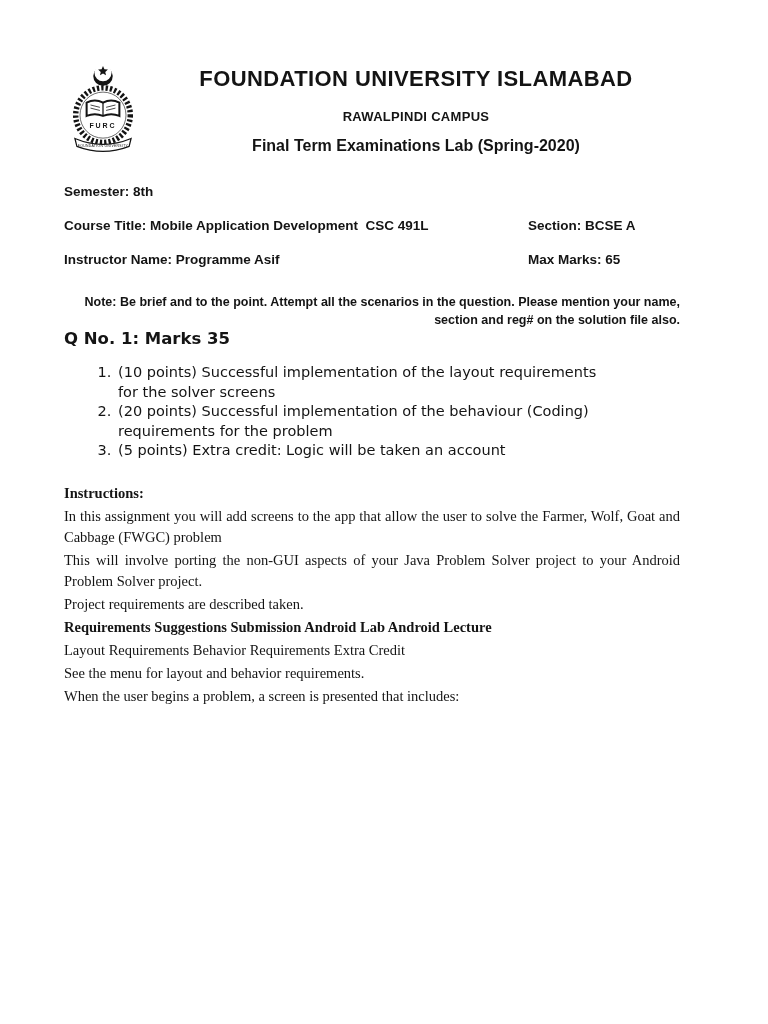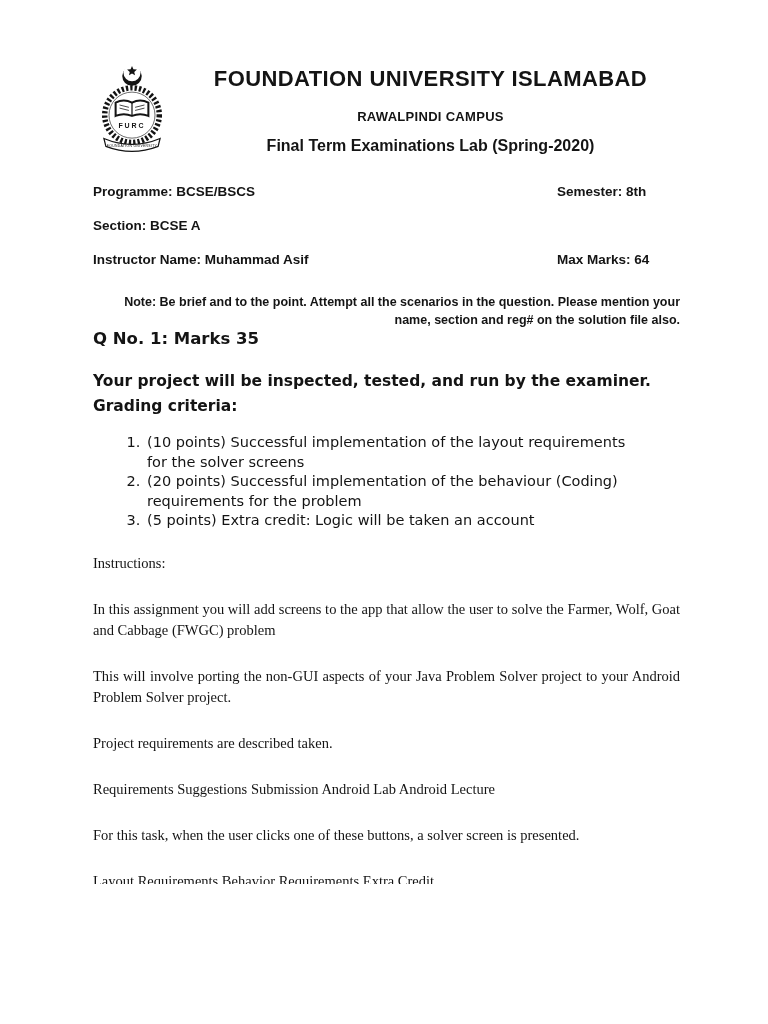--- a/index.html
+++ b/index.html
@@ -2,21 +2,21 @@
 <html><head>
 <meta charset="utf-8">
 <style>
   * { margin: 0; padding: 0; box-sizing: border-box; }
   html, body { background: #ffffff; }
   body { width: 768px; height: 1024px; position: relative; color: #141414; }
 
   .page {
     position: absolute; inset: 0;
     width: 768px; height: 884px;
-    padding: 60px 88px 0 93px;
+    padding: 60px 88px 0 64px;
     background: #ffffff;
     overflow: hidden;
   }
 
   
   .header { display: flex; align-items: flex-start; }
   .logo-wrap { width: 80px; flex: 0 0 80px; margin-top: 2px; }
   .header-titles { flex: 1; text-align: center; padding-left: 8px; }
   .university {
     font: bold 22px/26px "Liberation Sans", sans-serif;
@@ -50,22 +50,22 @@
   .intro { margin-top: 20px; font: bold 15.5px/25px "DejaVu Sans", sans-serif; }
 
   ol.grading { margin: 14px 0 0 30px; padding-left: 22px; width: 525px; }
   ol.grading li {
     font: 14.5px/19.5px "DejaVu Sans", sans-serif;
     padding-left: 2px;
   }
 
   
   .body-serif { margin-top: 22px; }
-  .body-serif p { font: 14.5px/21px "Liberation Serif", serif; margin-top: 25px; }
-  .body-serif p.bold-serif { font-weight: normal; }
+  .body-serif p { font: 14.5px/21px "Liberation Serif", serif; margin-top: 2px; }
+  .body-serif p.bold-serif { font-weight: bold; }
   .body-serif p.just { text-align: justify; }
   .body-serif p.first { margin-top: 0; }
 
   
   .footer {
     position: absolute; top: 941px; left: 12px; width: 768px;
     text-align: center;
   }
   .footer .small { font: 11.5px "DejaVu Sans", sans-serif; }
   .footer .num  { font: 14.5px "DejaVu Sans", sans-serif; }
@@ -102,56 +102,51 @@
     </div>
     <div class="header-titles">
       <div class="university">FOUNDATION UNIVERSITY ISLAMABAD</div>
       <div class="campus">RAWALPINDI CAMPUS</div>
       <div class="examname">Final Term Examinations Lab (Spring-2020)</div>
     </div>
   </div>
 
   <div class="details">
     <div class="details-row">
-      <div class="dcell">Programme: BCSE/BSCS</div>
       <div class="dcell">Semester: 8th</div>
     </div>
     <div class="details-row">
+      <div class="dcell">Course Title: Mobile Application Development  CSC 491L</div>
       <div class="dcell">Section: BCSE A</div>
     </div>
     <div class="details-row">
-      <div class="dcell">Instructor Name: Muhammad Asif</div>
-      <div class="dcell">Max Marks: 64</div>
+      <div class="dcell">Instructor Name: Programme Asif</div>
+      <div class="dcell">Max Marks: 65</div>
     </div>
   </div>
 
   <p class="note">Note: Be brief and to the point. Attempt all the scenarios in the question. Please mention your name, section and reg# on the solution file also.</p>
 
   <div>
     <h2 class="q-heading">Q No. 1: Marks 35</h2>
   </div>
 
-  <div class="intro">
-    <div>Your project will be inspected, tested, and run by the examiner.</div>
-    <div>Grading criteria:</div>
-  </div>
 
   <ol class="grading">
     <li>(10 points) Successful implementation of the layout requirements for the solver screens</li>
     <li>(20 points) Successful implementation of the behaviour (Coding) requirements for the problem</li>
     <li>(5 points) Extra credit: Logic will be taken an account</li>
   </ol>
 
   <div class="body-serif">
     <p class="bold-serif first">Instructions:</p>
     <p class="just">In this assignment you will add screens to the app that allow the user to solve the Farmer, Wolf, Goat and Cabbage (FWGC) problem</p>
     <p class="just">This will involve porting the non-GUI aspects of your Java Problem Solver project to your Android Problem Solver project.</p>
     <p>Project requirements are described taken.</p>
     <p class="bold-serif">Requirements Suggestions Submission Android Lab Android Lecture</p>
-    <p>For this task, when the user clicks one of these buttons, a solver screen is presented.</p>
     <p>Layout Requirements Behavior Requirements Extra Credit</p>
     <p>See the menu for layout and behavior requirements.</p>
     <p>When the user begins a problem, a screen is presented that includes:</p>
   </div>
 
   <div class="footer">
     <span class="small">Page</span>
     <span class="num">1</span>
     <span class="small">of</span>
     <span class="num">8</span>

